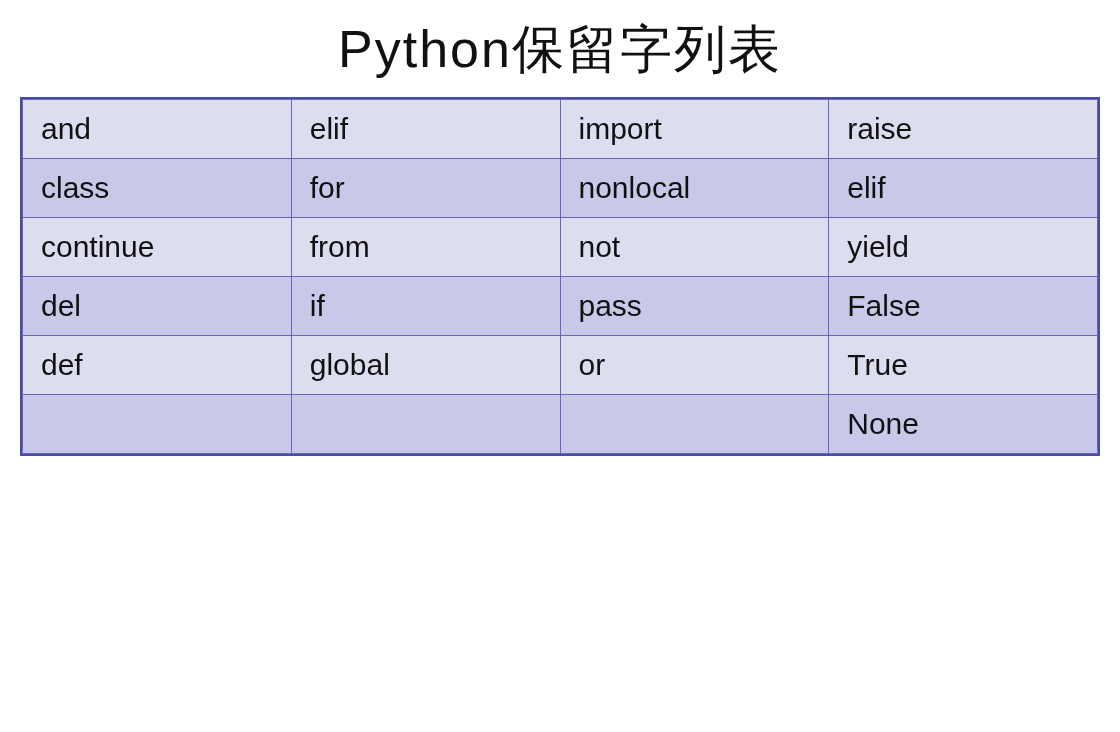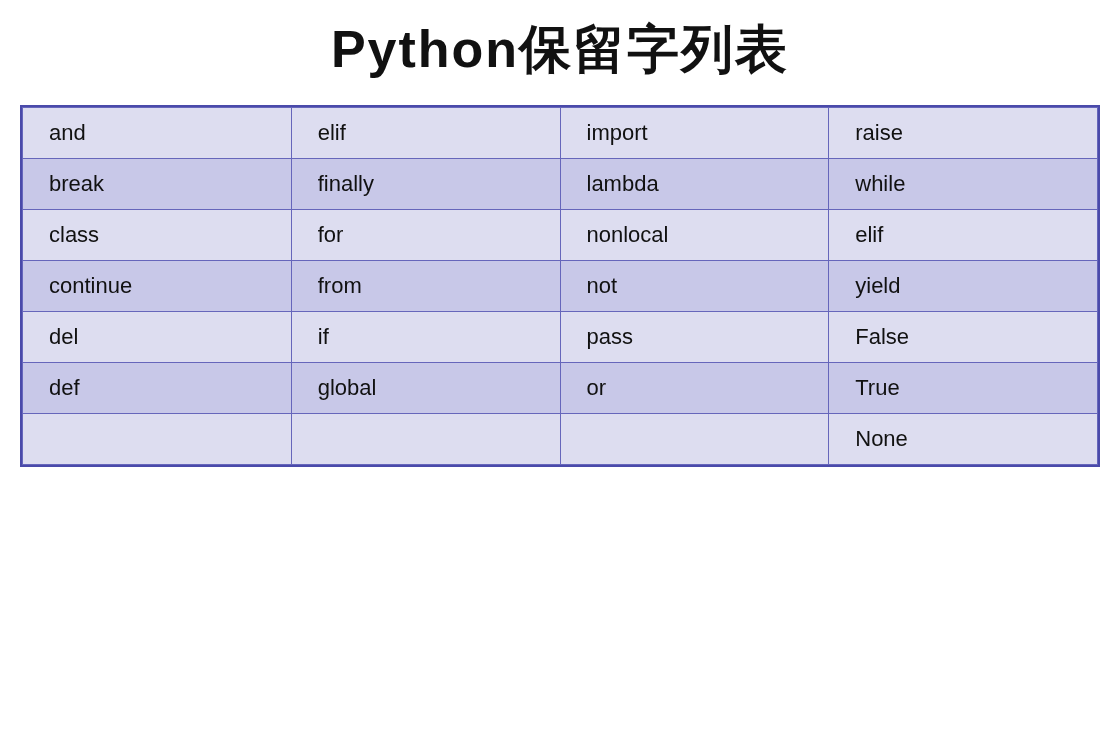--- a/index.html
+++ b/index.html
@@ -11,42 +11,42 @@
       align-items: center;
       justify-content: flex-start;
       width: 1120px;
       min-height: 732px;
       font-family: Arial, sans-serif;
       padding: 10px 20px 20px 20px;
     }
 
     #page-title {
       font-size: 52px;
-      font-weight: 700;
+      font-weight: 400;
       color: #111111;
-      margin-bottom: 20px;
+      margin-bottom: 12px;
       margin-top: 5px;
       letter-spacing: 2px;
       text-align: center;
     }
 
     .table-wrapper {
       width: 1080px;
       border: 2.5px solid #4a4aaa;
     }
 
     table {
       width: 100%;
       border-collapse: collapse;
     }
 
     td {
       border: 1.5px solid #6666bb;
-      padding: 12px 26px;
-      font-size: 22px;
+      padding: 12px 18px;
+      font-size: 30px;
       font-weight: 500;
       color: #111;
       width: 25%;
     }
 
     
     tr:nth-child(odd) td {
       background-color: #ddddf0;
     }
 
@@ -66,26 +66,20 @@
 <h1 id="page-title">Python保留字列表</h1>
 
 <div class="table-wrapper">
   <table>
     <tbody id="table-body">
     <tr>
           <td>and</td>
           <td>elif</td>
           <td>import</td>
           <td>raise</td>
-        </tr>
-        <tr>
-          <td>break</td>
-          <td>finally</td>
-          <td>lambda</td>
-          <td>while</td>
         </tr>
         <tr>
           <td>class</td>
           <td>for</td>
           <td>nonlocal</td>
           <td>elif</td>
         </tr>
         <tr>
           <td>continue</td>
           <td>from</td>

